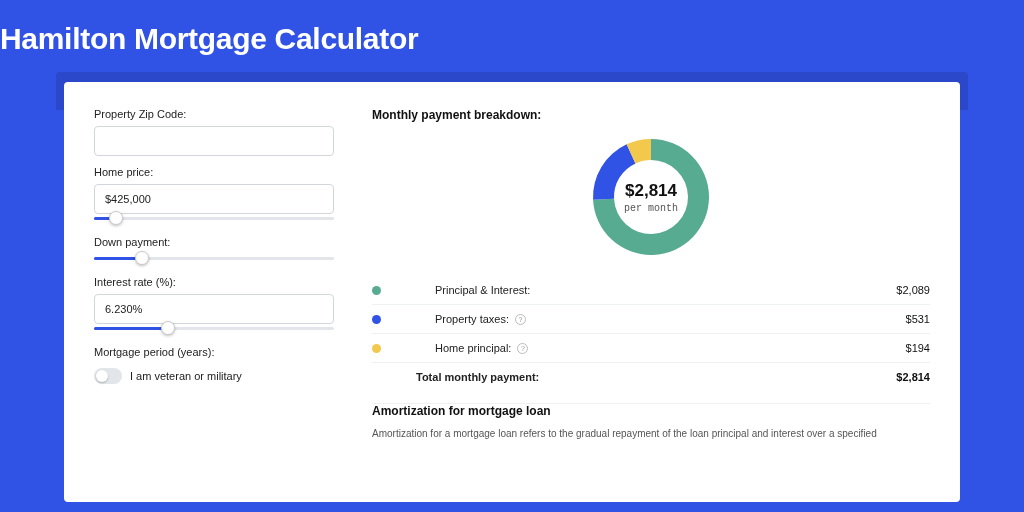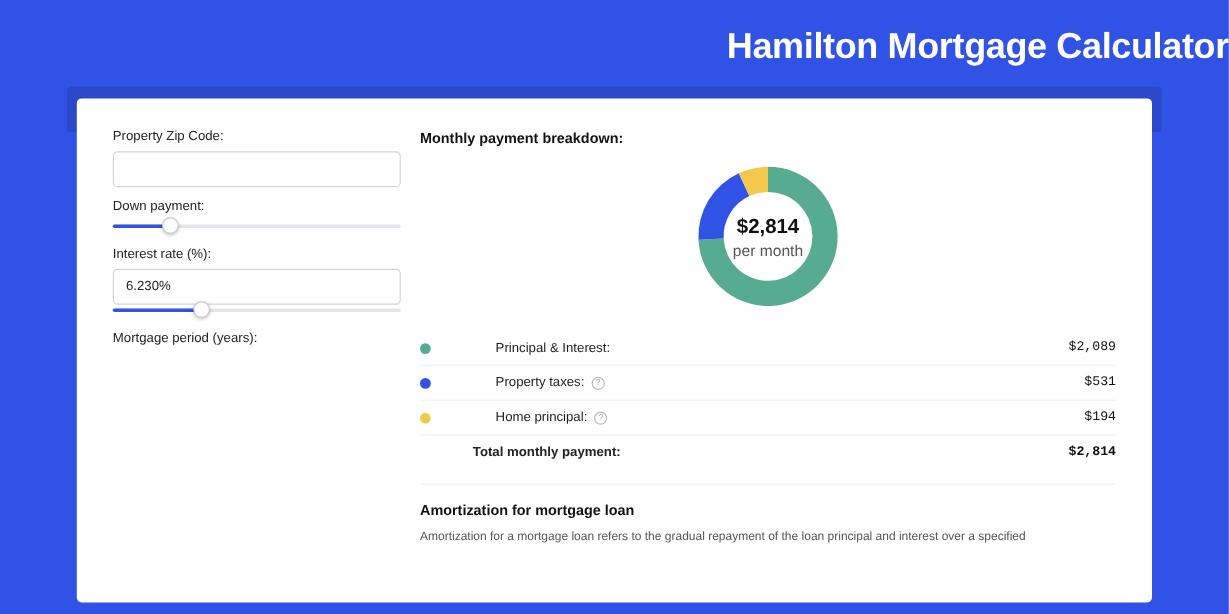--- a/index.html
+++ b/index.html
@@ -4,42 +4,42 @@
 <style>
 * { margin: 0; padding: 0; box-sizing: border-box; }
 body {
   font-family: -apple-system, BlinkMacSystemFont, 'Segoe UI', Arial, sans-serif;
   background: #3052e5;
   width: 1024px;
   height: 512px;
   overflow: hidden;
 }
 .header {
-  text-align: right;
+  text-align: left;
   padding: 22px 0 16px;
 }
 .header h1 {
   color: #fff;
   font-size: 30px;
   font-weight: 700;
   letter-spacing: -0.3px;
 }
 .header-accent {
   background: #2a48c9;
   height: 38px;
   margin: 0 56px;
   border-radius: 4px 4px 0 0;
 }
 .card {
   background: #fff;
   margin: -28px 64px 0;
   border-radius: 4px;
   padding: 26px 30px;
   display: flex;
-  gap: 16px;
+  gap: 38px;
   height: 420px;
   overflow: hidden;
 }
 .col-left { width: 240px; flex-shrink: 0; }
 .col-right { flex: 1; }
 
 .field { margin-bottom: 10px; }
 .field-label {
   font-size: 11px;
   color: #222;
@@ -131,21 +131,21 @@
 .donut svg { transform: rotate(-90deg); }
 .donut-center {
   position: absolute;
   inset: 0;
   display: flex;
   flex-direction: column;
   align-items: center;
   justify-content: center;
 }
 .donut-center .amount { font-size: 17px; font-weight: 700; color: #111; }
-.donut-center .freq { font-size: 13px; color: #555; margin-top: 2px; }
+.donut-center .freq { font-size: 10px; color: #555; margin-top: 2px; font-family: Liberation Mono, monospace; }
 
 .legend-row {
   display: flex;
   align-items: center;
   padding: 8px 0;
   border-bottom: 1px solid #eef0f3;
   font-size: 11px;
 }
 .legend-row.total { font-weight: 700; border-bottom: none; }
 .legend-dot {
@@ -159,42 +159,51 @@
   width: 11px; height: 11px;
   border-radius: 50%;
   border: 1px solid #bbb;
   display: inline-flex;
   align-items: center;
   justify-content: center;
   font-size: 7px;
   color: #999;
   margin-left: 6px;
 }
-.legend-value { margin-left: auto; color: #111; font-family: Liberation Mono, monospace; }
-
-.amort { border-top: 1px solid #eef0f3; margin-top: 12px; padding-top: 14px; }
+.legend-value { margin-left: auto; color: #111; }
+
+.amort { border-top: 1px solid #eef0f3; margin-top: 12px; }
 .amort-title { font-size: 12px; font-weight: 700; color: #111; margin-bottom: 8px; }
 .amort-text { font-size: 10px; color: #555; line-height: 1.5; }
 </style>
 </head>
 <body>
 
 <div class="header">
   <h1>Hamilton Mortgage Calculator</h1>
 </div>
 <div class="header-accent"></div>
 
 <div class="card">
   <div class="col-left">
 
     <div class="field">
       <label class="field-label">Property Zip Code:</label>
       <input class="input" value="" style="">
     </div>
 
+    <div class="field">
+      <label class="field-label">Home price:</label>
+      <input class="input" value="$425,000" style="">
+      <div class="slider-track">
+        <div class="slider-rail"></div>
+        <div class="slider-fill" id="hpfill" style="width: 9%;"></div>
+        <div class="slider-thumb" id="hpthumb" style="left: 9%;"></div>
+      </div>
+    </div>
 
     <div class="field">
       <label class="field-label">Down payment:</label>
       <div class="slider-track">
         <div class="slider-rail"></div>
         <div class="slider-fill" id="dpfill" style="width: 20%;"></div>
         <div class="slider-thumb" id="dpthumb" style="left: 20%;"></div>
       </div>
     </div>
 
@@ -205,20 +214,26 @@
         <div class="slider-rail"></div>
         <div class="slider-fill" id="irfill" style="width: 31%;"></div>
         <div class="slider-thumb" id="irthumb" style="left: 31%;"></div>
       </div>
     </div>
 
     <div class="field">
       <label class="field-label">Mortgage period (years):</label>
     </div>
 
+    <div class="toggle-row">
+      <div class="toggle">
+        <div class="toggle-knob"></div>
+      </div>
+      <span class="toggle-label">I am veteran or military</span>
+    </div>
 
   </div>
 
   <div class="col-right">
     <div class="section-title">Monthly payment breakdown:</div>
 
     <div class="donut">
       <svg width="122" height="122" viewBox="0 0 122 122" id="donut-svg">
           <path d="M 119 61 A 58 58 0 1 1 58.21672956656573 3.0668194754131406 L 59.224465413154 24.042626217073895 A 37 37 0 1 0 98 61 Z" fill="#57ab90"></path>
           <path d="M 58.21672956656573 3.0668194754131406 A 58 58 0 0 1 113.64312388173525 36.65453824688725 L 94.58268247627939 45.46927439887635 A 37 37 0 0 0 59.224465413154 24.042626217073895 Z" fill="#3052e5"></path>

